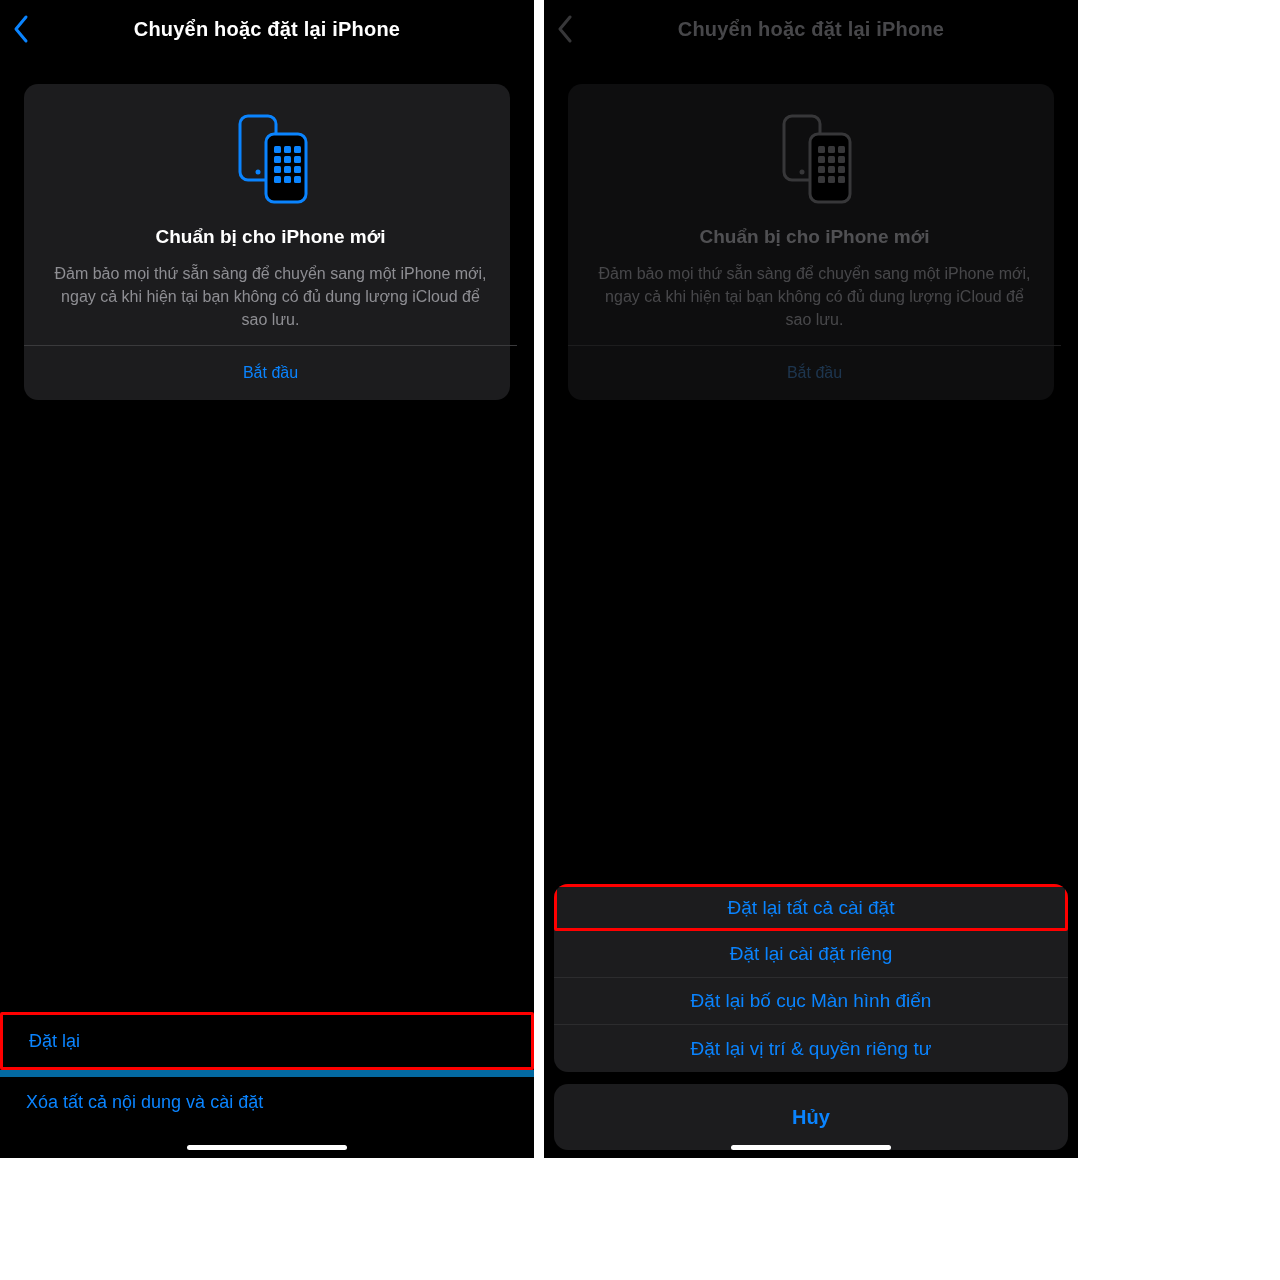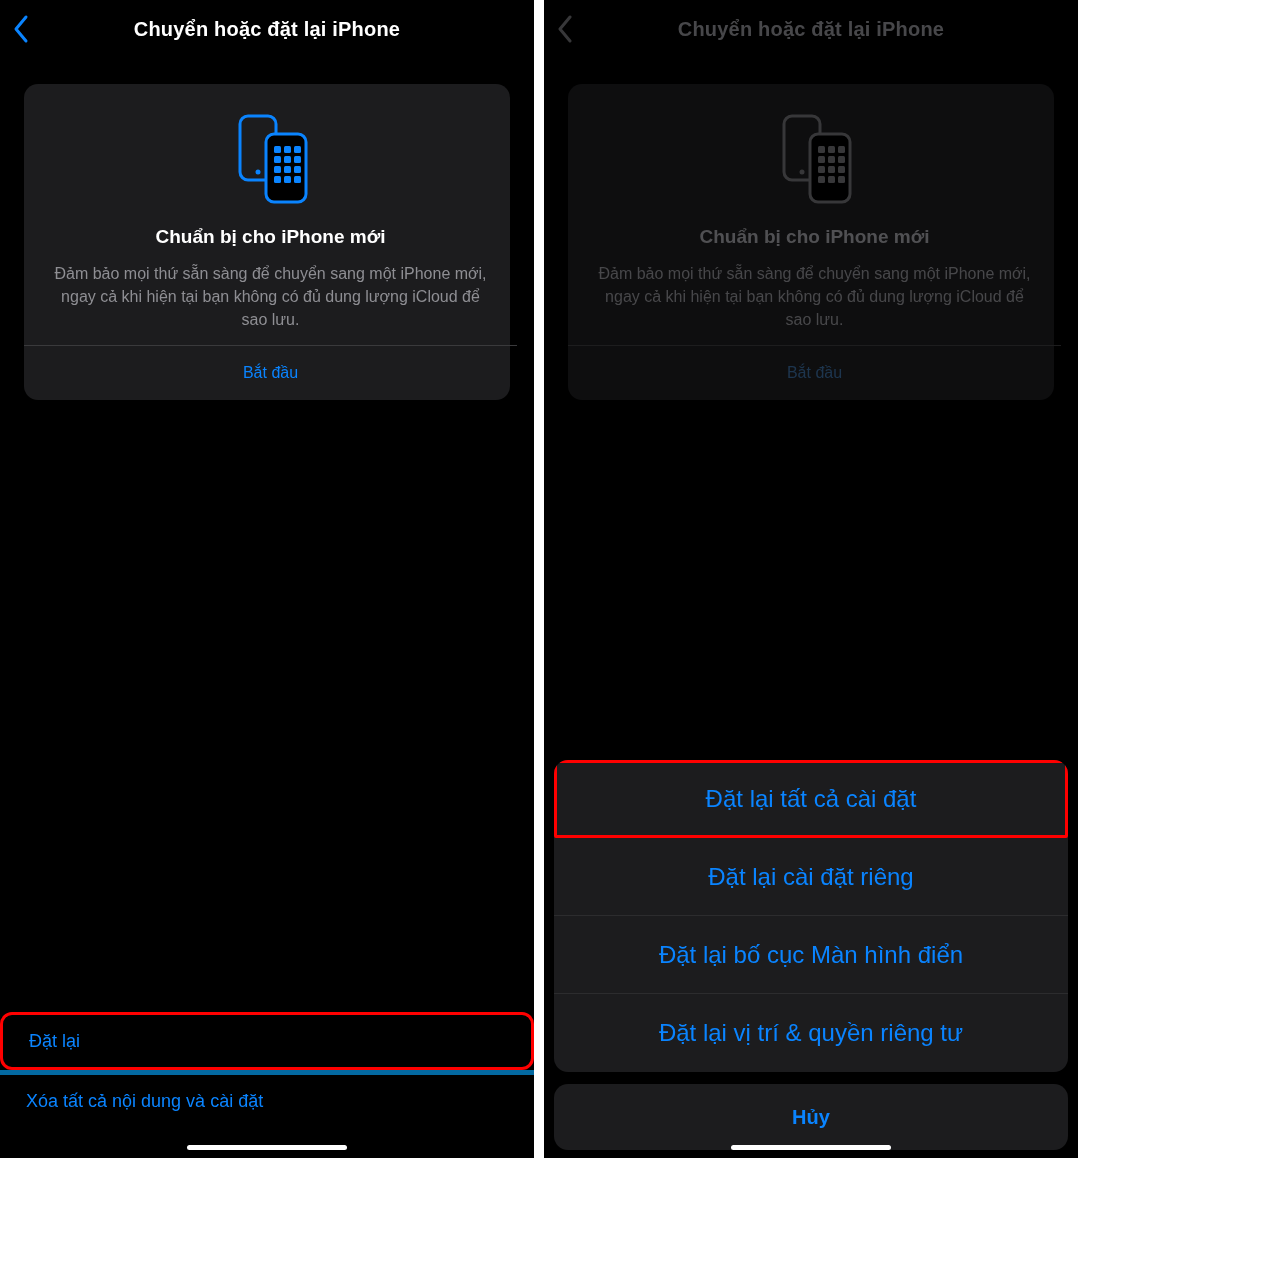--- a/index.html
+++ b/index.html
@@ -89,25 +89,25 @@
     right: 0;
     bottom: 30px;
   }
   .list-row {
     height: 58px;
     display: flex;
     align-items: center;
     padding: 0 26px;
     color: #0a84ff;
     font-size: 18px;
-    border-top: 5px solid #0369a1;
+    border-top: 7px solid #0369a1;
   }
   .highlight-red {
     border: 3px solid #ff0000;
-    border-radius: 12px;
+    border-radius: 2px;
   }
   .home-indicator {
     position: absolute;
     bottom: 8px;
     left: 50%;
     transform: translateX(-50%);
     width: 160px;
     height: 5px;
     background: #fff;
     border-radius: 3px;
@@ -124,26 +124,26 @@
     left: 10px;
     right: 10px;
     bottom: 8px;
   }
   .sheet-group {
     background: #1c1c1e;
     border-radius: 14px;
     overflow: hidden;
   }
   .sheet-row {
-    height: 78px;
-    display: flex;
-    align-items: center;
-    justify-content: center;
-    color: #0a84ff;
-    font-size: 24px;
+    height: 47px;
+    display: flex;
+    align-items: center;
+    justify-content: center;
+    color: #0a84ff;
+    font-size: 19px;
     border-bottom: 1px solid #2c2c2e;
   }
   .sheet-row:last-child { border-bottom: none; }
   .sheet-highlight {
     border: 3px solid #ff0000;
     border-radius: 2px;
     position: relative;
   }
   .sheet-cancel-group {
     background: #1c1c1e;

